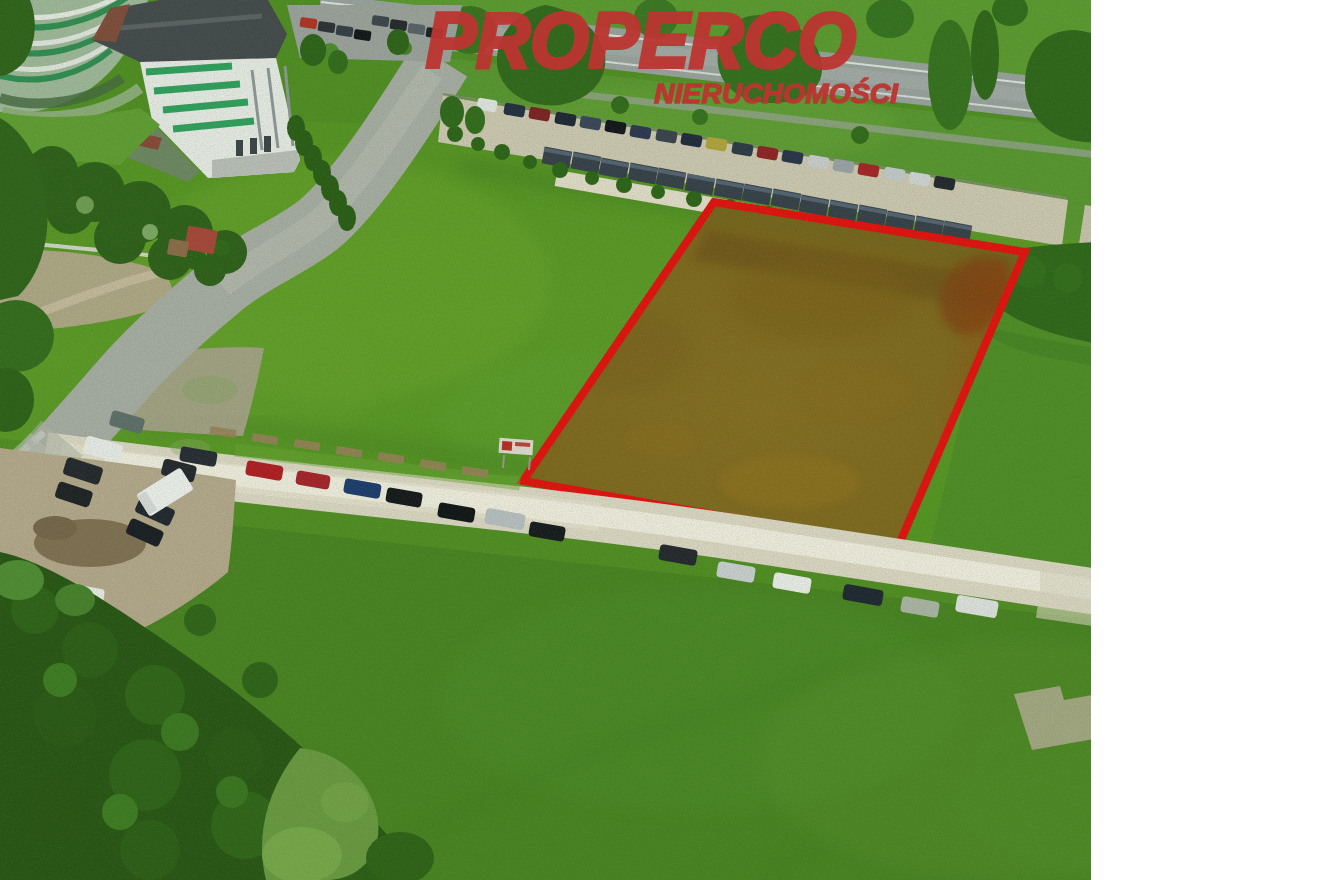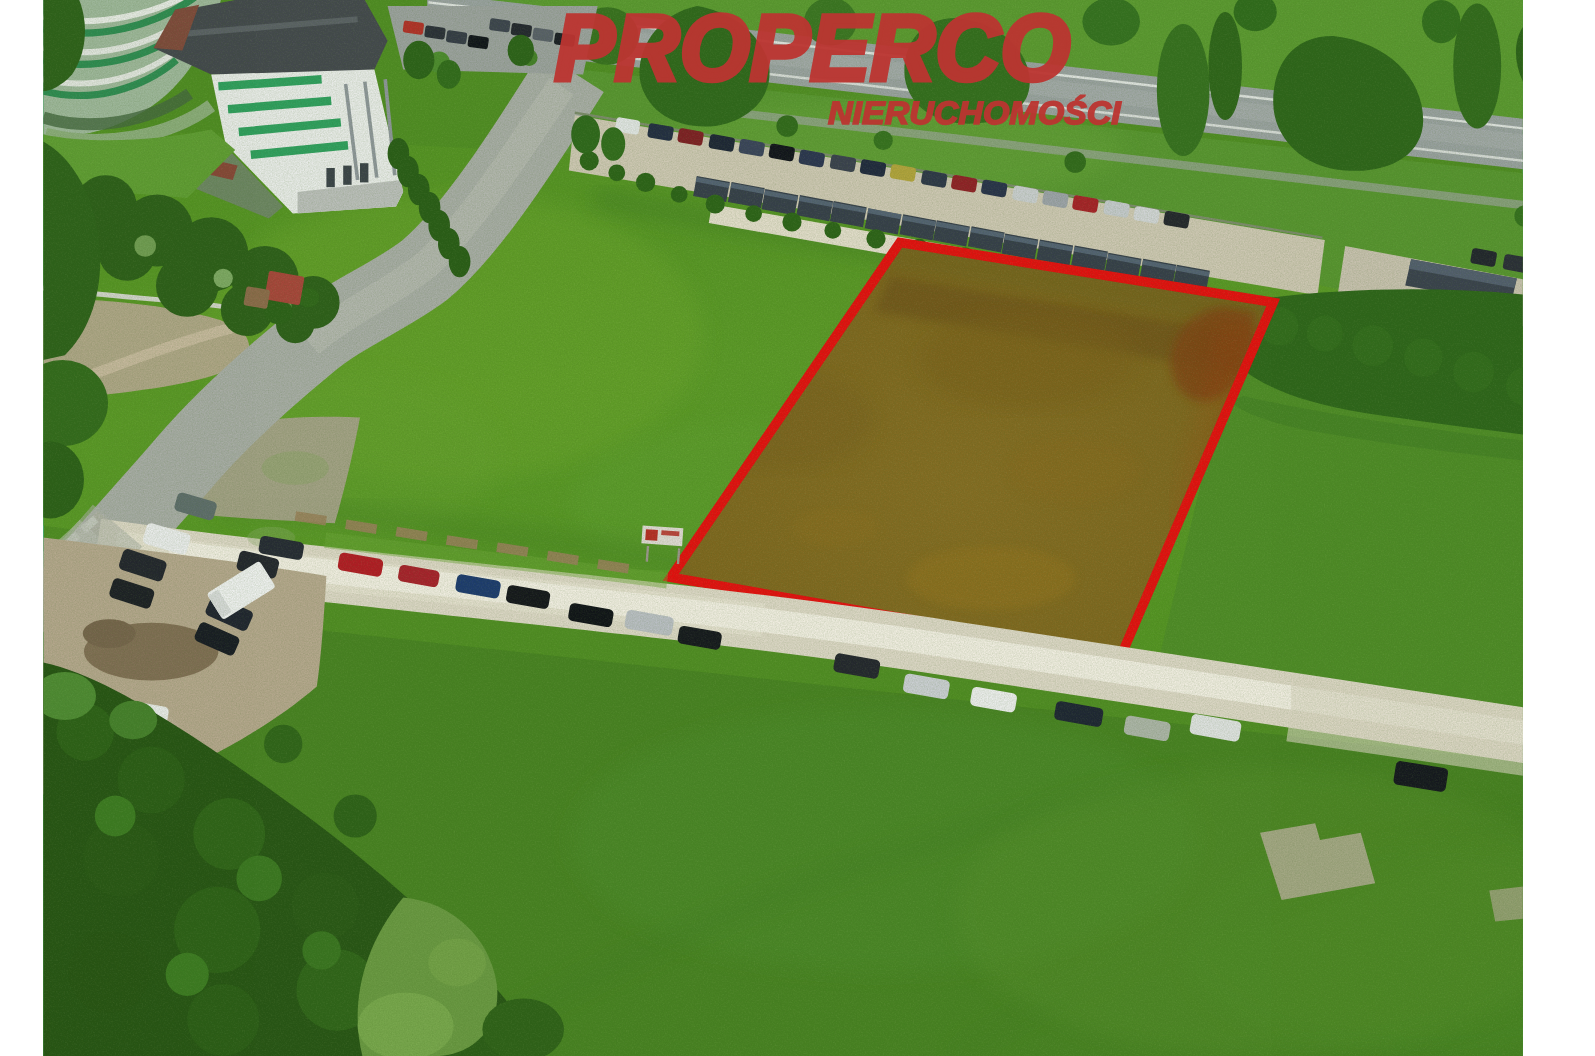--- a/index.html
+++ b/index.html
@@ -1,16 +1,16 @@
 <!DOCTYPE html>
 <html><head>
 <meta charset="utf-8">
 <style>
   html,body{margin:0;padding:0;}
-  .wrap{width:1233px;height:880px;overflow:hidden;position:relative;font-family:"Liberation Sans",sans-serif;background:#14b8a6;margin-left:36px;}
+  .wrap{width:1091px;height:880px;overflow:hidden;position:relative;font-family:"Liberation Sans",sans-serif;background:#ef4444;}
   svg{display:block;}
 </style>
 </head>
 <body>
 <div class="wrap">
 <svg width="1329" height="880" viewBox="0 0 1329 880">
 <defs>
   <linearGradient id="midf" x1="0" y1="0" x2="0.25" y2="1">
     <stop offset="0%" stop-color="#529022"></stop>
     <stop offset="45%" stop-color="#5a9827"></stop>

